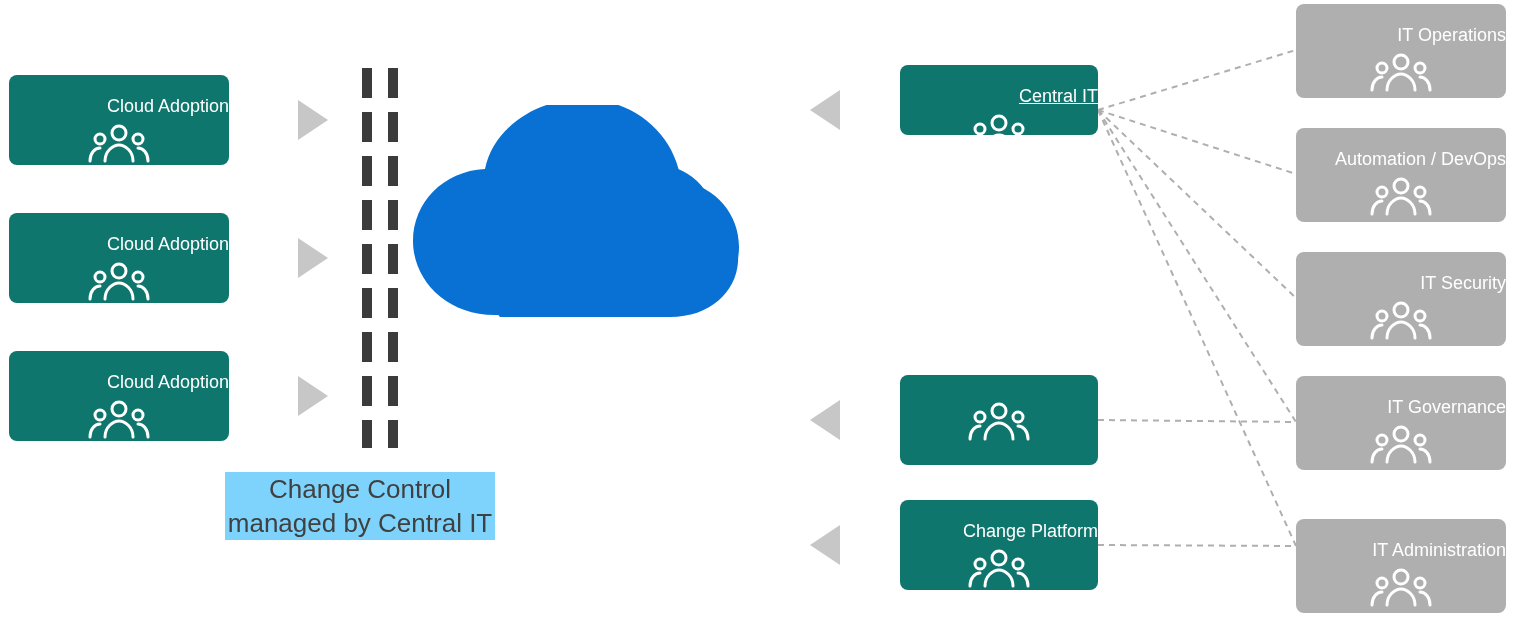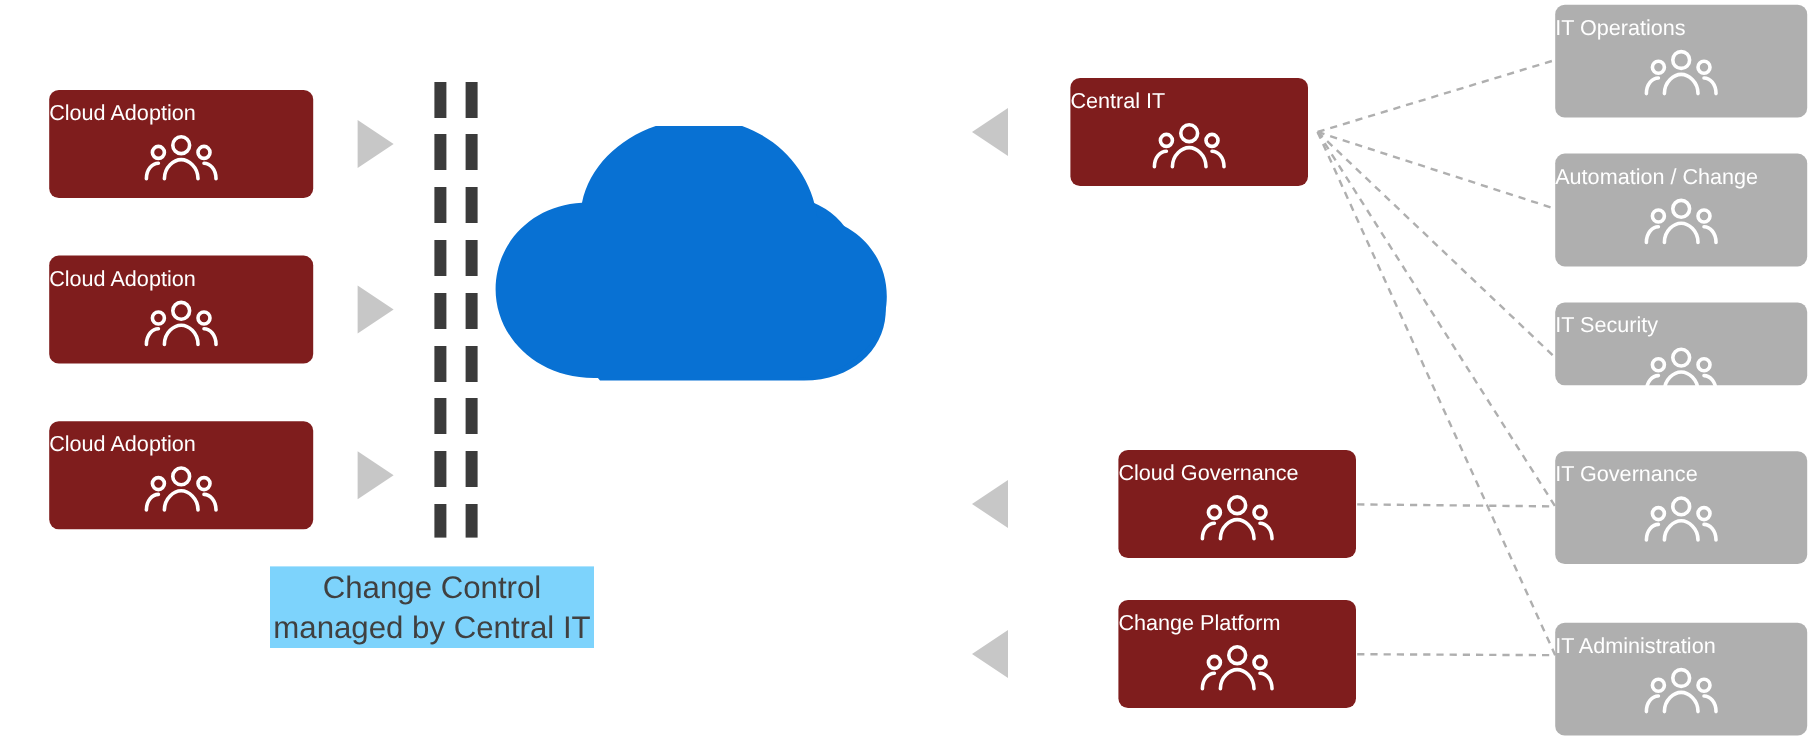--- a/index.html
+++ b/index.html
@@ -9,25 +9,25 @@
     height: 618px;
     background: #ffffff;
     font-family: "Segoe UI", "Helvetica Neue", Arial, sans-serif;
     position: relative;
     overflow: hidden;
   }
   .box {
     position: absolute;
     border-radius: 8px;
     color: #fff;
-    text-align: left;
+    text-align: right;
     box-sizing: border-box;
-    padding-top: 8px;
-  }
-  .box.blue { background: #7f1d1d; margin-left: 32px; }
+    padding-top: 20px;
+  }
+  .box.blue { background: #0f766e; }
   .box.gray { background: #afafaf; }
   .box .label {
     font-size: 18px;
     line-height: 22px;
     white-space: pre;
   }
   .box svg.people {
     display: block;
     margin: 4px auto 0 auto;
   }
@@ -173,36 +173,35 @@
 </svg>
 
 <div class="caption" style="left:225px; top:472px; width:270px;">Change Control
 managed by
 Central IT</div>
 
 <div class="arrow left" style="left:810px; top:90px;"></div>
 <div class="arrow left" style="left:810px; top:400px;"></div>
 <div class="arrow left" style="left:810px; top:525px;"></div>
 
-<div class="box blue" style="left:860px; top:65px; width:198px; height:90px;">
+<div class="box blue" style="left:900px; top:65px; width:198px; height:70px;text-decoration:underline;">
   <div class="label">Central IT</div>
   <svg class="people" width="70" height="44" viewBox="0 0 70 44">
     <g stroke="#fff" stroke-width="3" fill="none" stroke-linecap="round">
       <circle cx="35" cy="12" r="7"></circle>
       <path d="M21 40 c0-10 8-16 14-16 s14 6 14 16"></path>
       <circle cx="16" cy="18" r="5"></circle>
       <path d="M6 40 c0-8 5-13 10-13"></path>
       <circle cx="54" cy="18" r="5"></circle>
       <path d="M64 40 c0-8 -5-13 -10-13"></path>
     </g>
   </svg>
 </div>
 
 <div class="box blue" style="left:900px; top:375px; width:198px; height:90px;">
-  <div class="label">Cloud Governance</div>
   <svg class="people" width="70" height="44" viewBox="0 0 70 44">
     <g stroke="#fff" stroke-width="3" fill="none" stroke-linecap="round">
       <circle cx="35" cy="12" r="7"></circle>
       <path d="M21 40 c0-10 8-16 14-16 s14 6 14 16"></path>
       <circle cx="16" cy="18" r="5"></circle>
       <path d="M6 40 c0-8 5-13 10-13"></path>
       <circle cx="54" cy="18" r="5"></circle>
       <path d="M64 40 c0-8 -5-13 -10-13"></path>
     </g>
   </svg>
@@ -230,34 +229,34 @@
       <path d="M21 40 c0-10 8-16 14-16 s14 6 14 16"></path>
       <circle cx="16" cy="18" r="5"></circle>
       <path d="M6 40 c0-8 5-13 10-13"></path>
       <circle cx="54" cy="18" r="5"></circle>
       <path d="M64 40 c0-8 -5-13 -10-13"></path>
     </g>
   </svg>
 </div>
 
 <div class="box gray" style="left:1296px; top:128px; width:210px; height:94px;">
-  <div class="label">Automation / Change</div>
-  <svg class="people" width="70" height="44" viewBox="0 0 70 44">
-    <g stroke="#fff" stroke-width="3" fill="none" stroke-linecap="round">
-      <circle cx="35" cy="12" r="7"></circle>
-      <path d="M21 40 c0-10 8-16 14-16 s14 6 14 16"></path>
-      <circle cx="16" cy="18" r="5"></circle>
-      <path d="M6 40 c0-8 5-13 10-13"></path>
-      <circle cx="54" cy="18" r="5"></circle>
-      <path d="M64 40 c0-8 -5-13 -10-13"></path>
-    </g>
-  </svg>
-</div>
-
-<div class="box gray" style="left:1296px; top:252px; width:210px; height:69px;">
+  <div class="label">Automation / DevOps</div>
+  <svg class="people" width="70" height="44" viewBox="0 0 70 44">
+    <g stroke="#fff" stroke-width="3" fill="none" stroke-linecap="round">
+      <circle cx="35" cy="12" r="7"></circle>
+      <path d="M21 40 c0-10 8-16 14-16 s14 6 14 16"></path>
+      <circle cx="16" cy="18" r="5"></circle>
+      <path d="M6 40 c0-8 5-13 10-13"></path>
+      <circle cx="54" cy="18" r="5"></circle>
+      <path d="M64 40 c0-8 -5-13 -10-13"></path>
+    </g>
+  </svg>
+</div>
+
+<div class="box gray" style="left:1296px; top:252px; width:210px; height:94px;">
   <div class="label">IT Security</div>
   <svg class="people" width="70" height="44" viewBox="0 0 70 44">
     <g stroke="#fff" stroke-width="3" fill="none" stroke-linecap="round">
       <circle cx="35" cy="12" r="7"></circle>
       <path d="M21 40 c0-10 8-16 14-16 s14 6 14 16"></path>
       <circle cx="16" cy="18" r="5"></circle>
       <path d="M6 40 c0-8 5-13 10-13"></path>
       <circle cx="54" cy="18" r="5"></circle>
       <path d="M64 40 c0-8 -5-13 -10-13"></path>
     </g>

